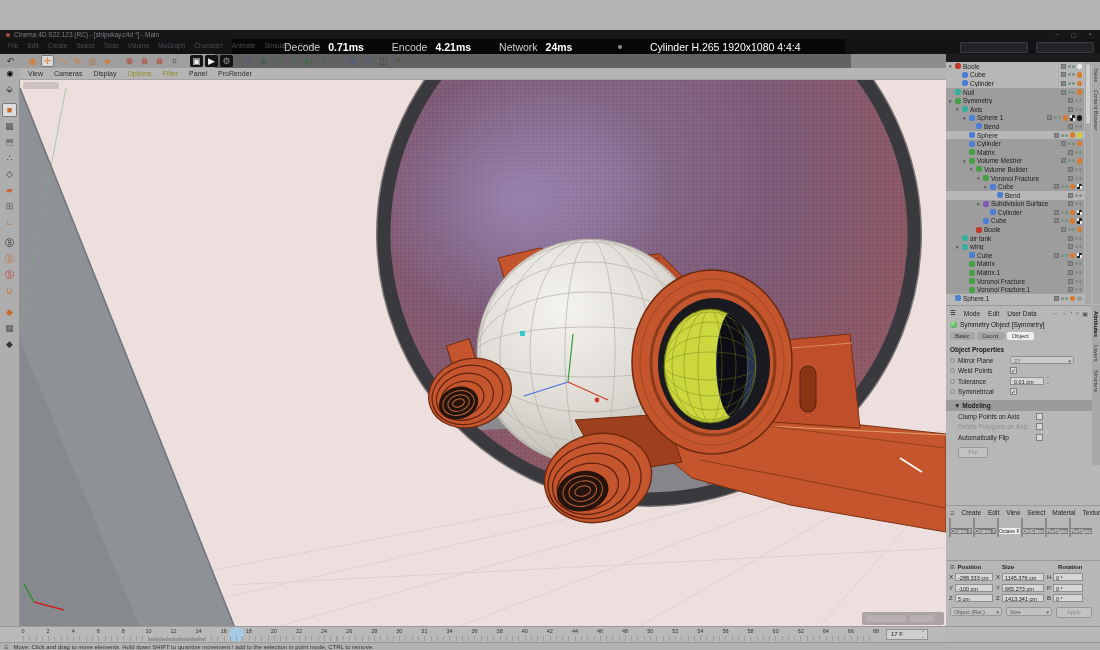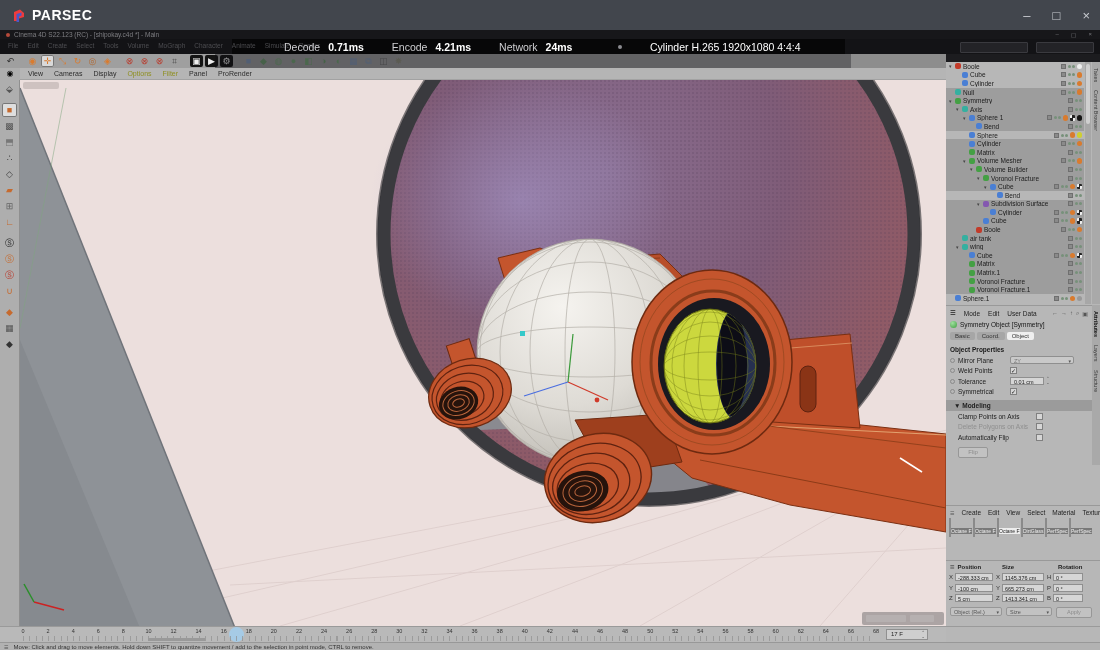--- a/index.html
+++ b/index.html
@@ -122,32 +122,20 @@
   #tl-right{top:626px;left:946px;width:154px;height:16px;background:#b7b7b7;border-top:1px solid #9a9a9a;box-sizing:border-box;}
   
   #status-bar{top:642px;left:0;width:1100px;height:8px;background:#b2b2b2;border-top:1px solid #989898;box-sizing:border-box;display:flex;align-items:center;gap:5px;padding-left:4px;font-size:6px;color:#333;}
   #status-burger{font-size:5px;color:#555;}
 </style>
 </head>
 <body>
 
 <div id="app">
 
-  <div class="r" id="parsec-bar">
-    <svg width="14" height="15" style="margin-left:12px">
-      <path d="M2 13 L2 4 L8 1.5 L12 5 L12 9 L7 10.5 L7 13 Z" fill="#ef3b3b"></path>
-      <path d="M4.5 14 L4.5 6 L9.5 4.5 L9.5 7.5 L7 8.5 L7 14 Z" fill="#4a57c8"></path>
-    </svg>
-    <span id="parsec-brand">PARSEC</span>
-    <div id="win-controls">
-      <span>–</span>
-      <span>□</span>
-      <span>×</span>
-    </div>
-  </div>
 
   <div class="r" id="c4d-title-row">
     <span class="dot"></span>
     <span>Cinema 4D S22.123 (RC) - [shipokay.c4d *] - Main</span>
     <div id="c4d-mini-controls">
         <span>–</span>
         <span>▢</span>
         <span>×</span>
       </div>
   </div>

